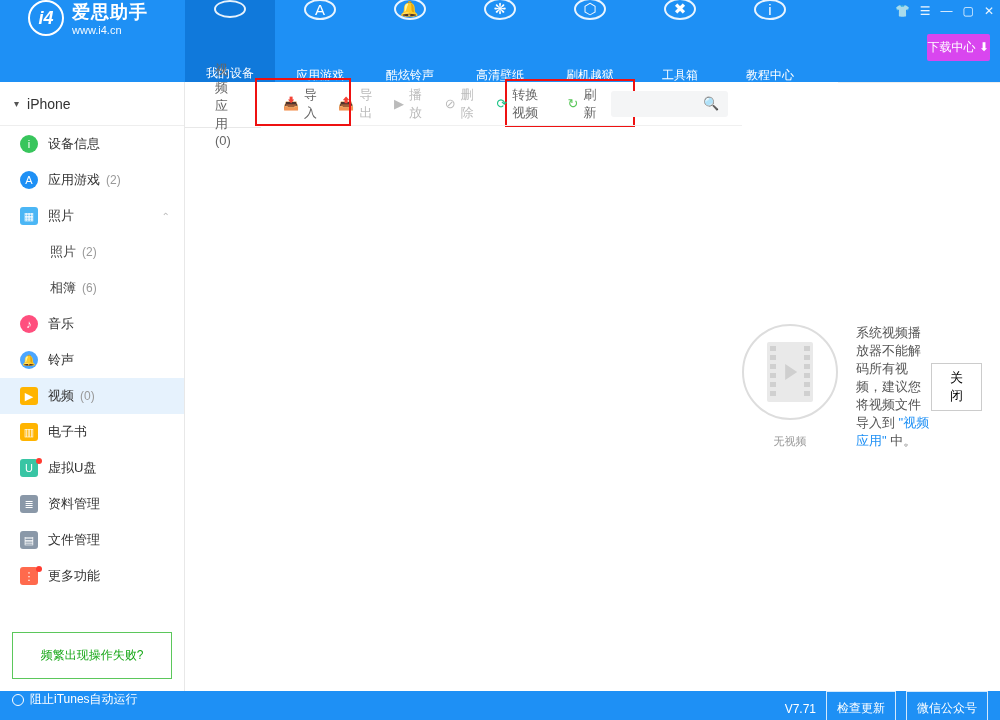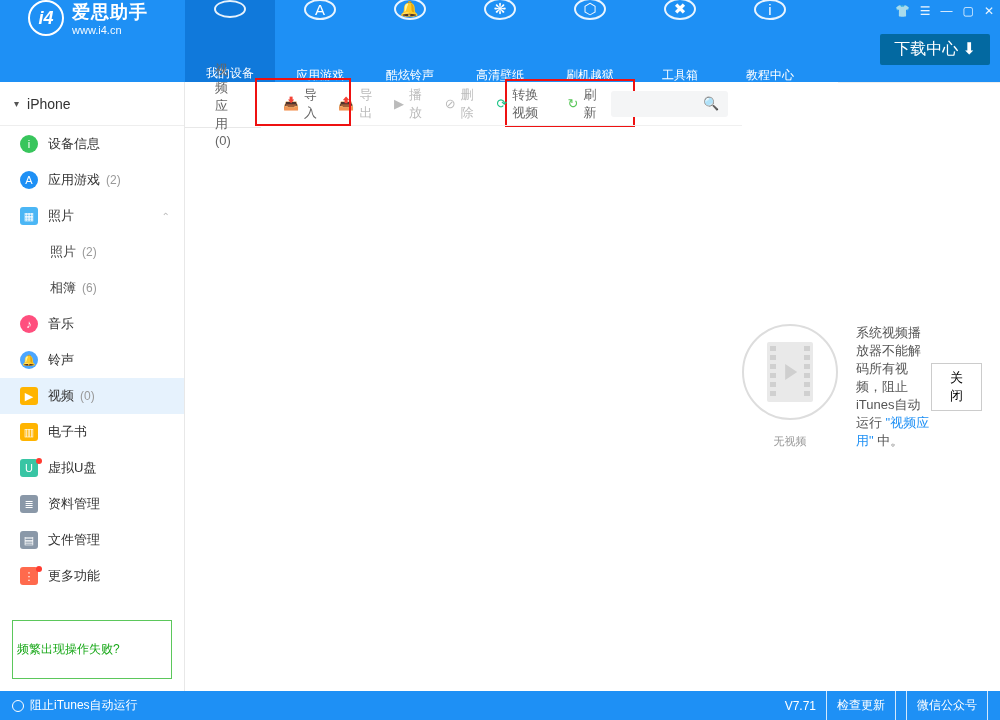--- a/index.html
+++ b/index.html
@@ -13,40 +13,40 @@
 .brand-text .sub { font-size: 11px; opacity: .95; }
 
 .nav { display: flex; }
 .nav-item { width: 90px; display: flex; flex-direction: column; align-items: center; justify-content: center; color: #fff; cursor: pointer; }
 .nav-item.active { background: #1079db; }
 .nav-icon { width: 32px; height: 32px; border: 2px solid rgba(255,255,255,.9); border-radius: 50%; display: flex; align-items: center; justify-content: center; margin-bottom: 4px; font-size: 15px; }
 .nav-label { font-size: 12px; margin-top: 43px; }
 
 .window-controls { position: absolute; top: 4px; right: 6px; display: flex; gap: 10px; color: #fff; font-size: 12px; }
 .window-controls span { cursor: pointer; opacity: .9; }
-.download-center { position: absolute; top: 34px; right: 10px; background: #0369a1; color: #fff; padding: 5px 14px; border-radius: 2px; font-size: 16px; cursor: pointer; }
+.download-center { position: absolute; top: 34px; right: 10px; background: #d946ef; color: #fff; padding: 5px 1px; border-radius: 2px; font-size: 12px; cursor: pointer; }
 
 
 .main { display: flex; height: 609px; }
 .sidebar { width: 185px; border-right: 1px solid #e8e8e8; display: flex; flex-direction: column; background: #fff; }
 .sb-header { height: 44px; display: flex; align-items: center; padding: 0 14px; border-bottom: 1px solid #eee; font-size: 14px; cursor: pointer; }
 .sb-header .caret { margin-right: 8px; font-size: 10px; color: #555; }
 .sb-list { flex: 1; overflow: auto; }
 .sb-item { height: 36px; display: flex; align-items: center; padding: 0 14px 0 20px; cursor: pointer; position: relative; font-size: 13px; color: #333; }
 .sb-item.sub { padding-left: 50px; color: #444; }
 .sb-item.active { background: #e6f2fd; }
 .sb-item .count { color: #999; margin-left: 6px; font-size: 12px; }
 .sb-item .chev { margin-left: auto; color: #bbb; font-size: 10px; }
 .sb-item .dot { width: 6px; height: 6px; background: #ff3b30; border-radius: 50%; position: absolute; top: 8px; left: 36px; }
 .sb-icon { width: 18px; height: 18px; border-radius: 50%; margin-right: 10px; display: inline-flex; align-items: center; justify-content: center; color: #fff; font-size: 11px; flex-shrink: 0; }
 .sb-icon.sq { border-radius: 3px; }
 .ic-green{background:#38c55c}.ic-blue{background:#1e90f5}.ic-cyan{background:#4bb6f5}.ic-pink{background:#ff4f7e}
 .ic-orange{background:#ffb400}.ic-teal{background:#38c5a4}.ic-gray{background:#8a98a8}.ic-red{background:#ff6a4d}.ic-bell{background:#4ba6ff}
 
-.help-box { margin: 8px 12px 12px; border: 1px solid #5bc75b; color: #18a818; padding: 20px 4px; font-size: 12px; cursor: pointer; }
+.help-box { margin: 8px 12px 12px; border: 1px solid #5bc75b; color: #18a818; text-align: center; padding: 14px 4px; font-size: 12px; cursor: pointer; }
 
 
 .content { flex: 1; display: flex; flex-direction: row; position: relative; }
 .tabs { height: 46px; display: flex; border-bottom: 1px solid #e8e8e8; }
 .tab { padding: 0 30px; display: flex; align-items: center; color: #666; cursor: pointer; position: relative; font-size: 13px; }
 .tab.active { color: #222; }
 .tab.active::after { content:''; position:absolute; left:0; right:0; bottom:-1px; height:2px; background:#1e90f5; }
 .hl-tab { position: absolute; border: 2px solid #e11; pointer-events: none; }
 
 .toolbar { height: 44px; display: flex; align-items: center; padding: 0 14px; gap: 4px; border-bottom: 1px solid #f0f0f0; position: relative; }
@@ -65,21 +65,21 @@
 .film::before, .film::after { content:''; position:absolute; top:4px; bottom:4px; width:6px; background: repeating-linear-gradient(#d0d0d0 0 5px, #e9e9e9 5px 9px); }
 .film::before { left: 3px; } .film::after { right: 3px; }
 .film .tri { position:absolute; left:50%; top:50%; transform:translate(-40%,-50%); width:0; height:0; border-left:12px solid #cfcfcf; border-top:8px solid transparent; border-bottom:8px solid transparent; }
 .empty-text { font-size: 11px; color: #999; }
 
 .hint { padding: 14px 18px; display: flex; align-items: center; border-top: 1px solid #eee; font-size: 13px; color: #555; }
 .hint .q { color: #1e90f5; }
 .btn-close { margin-left: auto; border: 1px solid #ccc; background: #fff; padding: 5px 18px; cursor: pointer; font-size: 13px; }
 
 
-.status { height: 29px; background: #1e90f5; color: #fff; display: flex; align-items: center; padding: 0 12px; font-size: 12px; }
+.status { height: 29px; background: #1e90f5; color: #fff; display: flex; align-items: flex-start; padding: 0 12px; font-size: 12px; }
 .status .left { display: flex; align-items: center; gap: 6px; cursor: pointer; }
 .status .ring { width: 12px; height: 12px; border: 1.5px solid #fff; border-radius: 50%; }
 .status .right { margin-left: auto; display: flex; align-items: center; gap: 10px; }
 .status .sbtn { border: 1px solid rgba(255,255,255,.8); padding: 8px 10px; cursor: pointer; }
 </style>
 </head>
 <body>
 
 <div class="header">
   <div class="brand">
@@ -238,21 +238,21 @@
       <div class="empty-circle">
           <div class="film">
             <div class="tri"></div>
           </div>
         </div>
       <div class="empty-text">无视频</div>
     </div>
 
     <div class="hint">
       <span>
-        <span>系统视频播放器不能解码所有视频，阻止iTunes自动运行</span>
+        <span>系统视频播放器不能解码所有视频，建议您将视频文件导入到</span>
         <span class="q">"视频应用"</span>
         <span>中。</span>
       </span>
       <button class="btn-close">关闭</button>
     </div>
   </div>
 </div>
 
 <div class="status">
   <div class="left">

